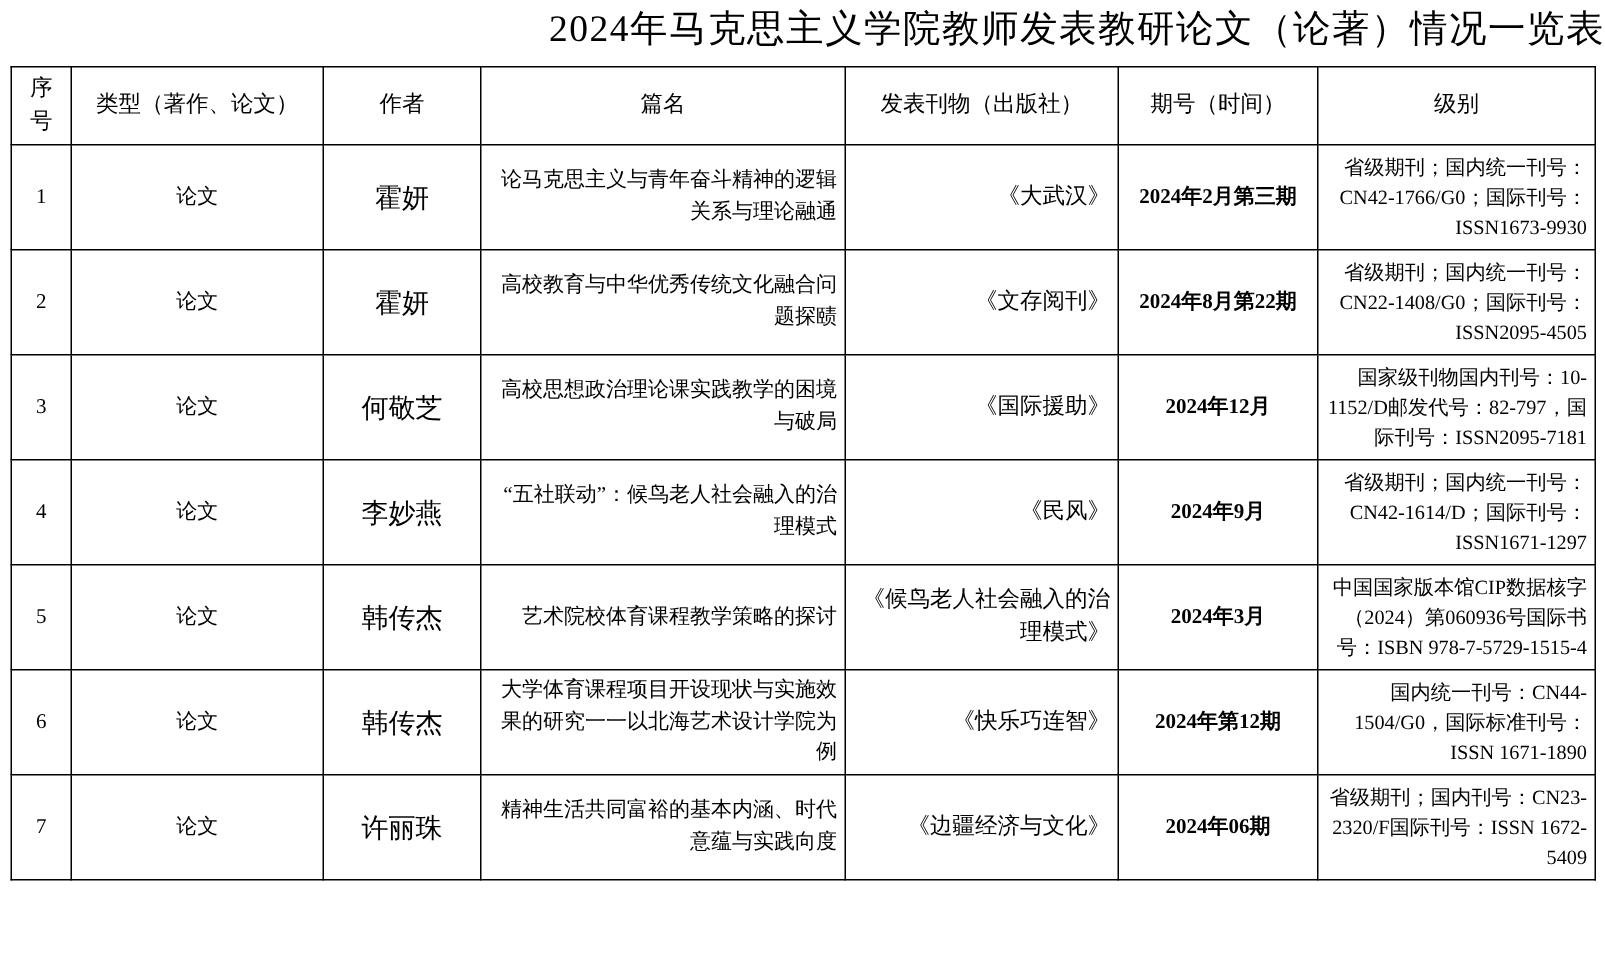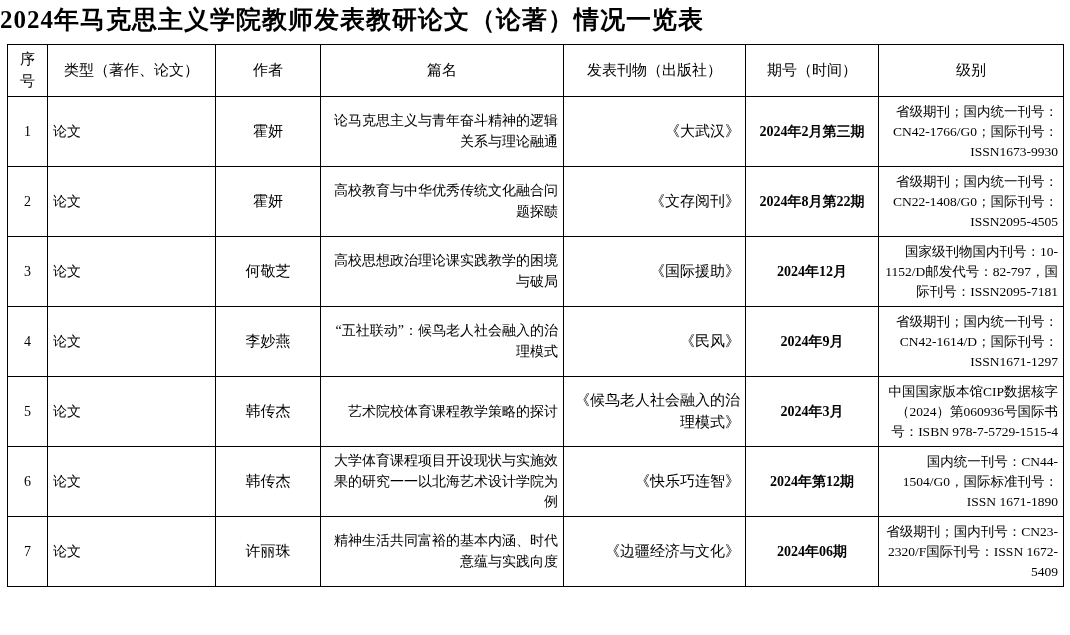--- a/index.html
+++ b/index.html
@@ -15,23 +15,23 @@
     overflow: hidden;
   }
   .page {
     width: 1070px;
     height: 635px;
     box-sizing: border-box;
     display: flex;
     flex-direction: column;
   }
   .doc-title {
-    text-align: left;
+    text-align: right;
     font-size: 25px;
-    font-weight: bold;
+    font-weight: normal;
     letter-spacing: 1px;
     padding: 6px 0 9px 0;
     line-height: 1.15;
   }
   table.main-table {
     border-collapse: collapse;
     table-layout: fixed;
     width: 1056px;
     margin: 0 7px;
     font-size: 13px;
@@ -48,25 +48,26 @@
     font-size: 15px;
     text-align: center;
     height: 30px;
     padding: 3px 4px;
   }
   td.c-idx {
     text-align: center;
     font-size: 14px;
   }
   td.c-type {
+    text-align: center;
     font-size: 14px;
   }
   td.c-author {
     text-align: center;
-    font-size: 15px;
+    font-size: 18px;
   }
   td.c-title {
     text-align: right;
     font-size: 14px;
   }
   td.c-journal {
     text-align: right;
     font-size: 15px;
   }
   td.c-issue {

